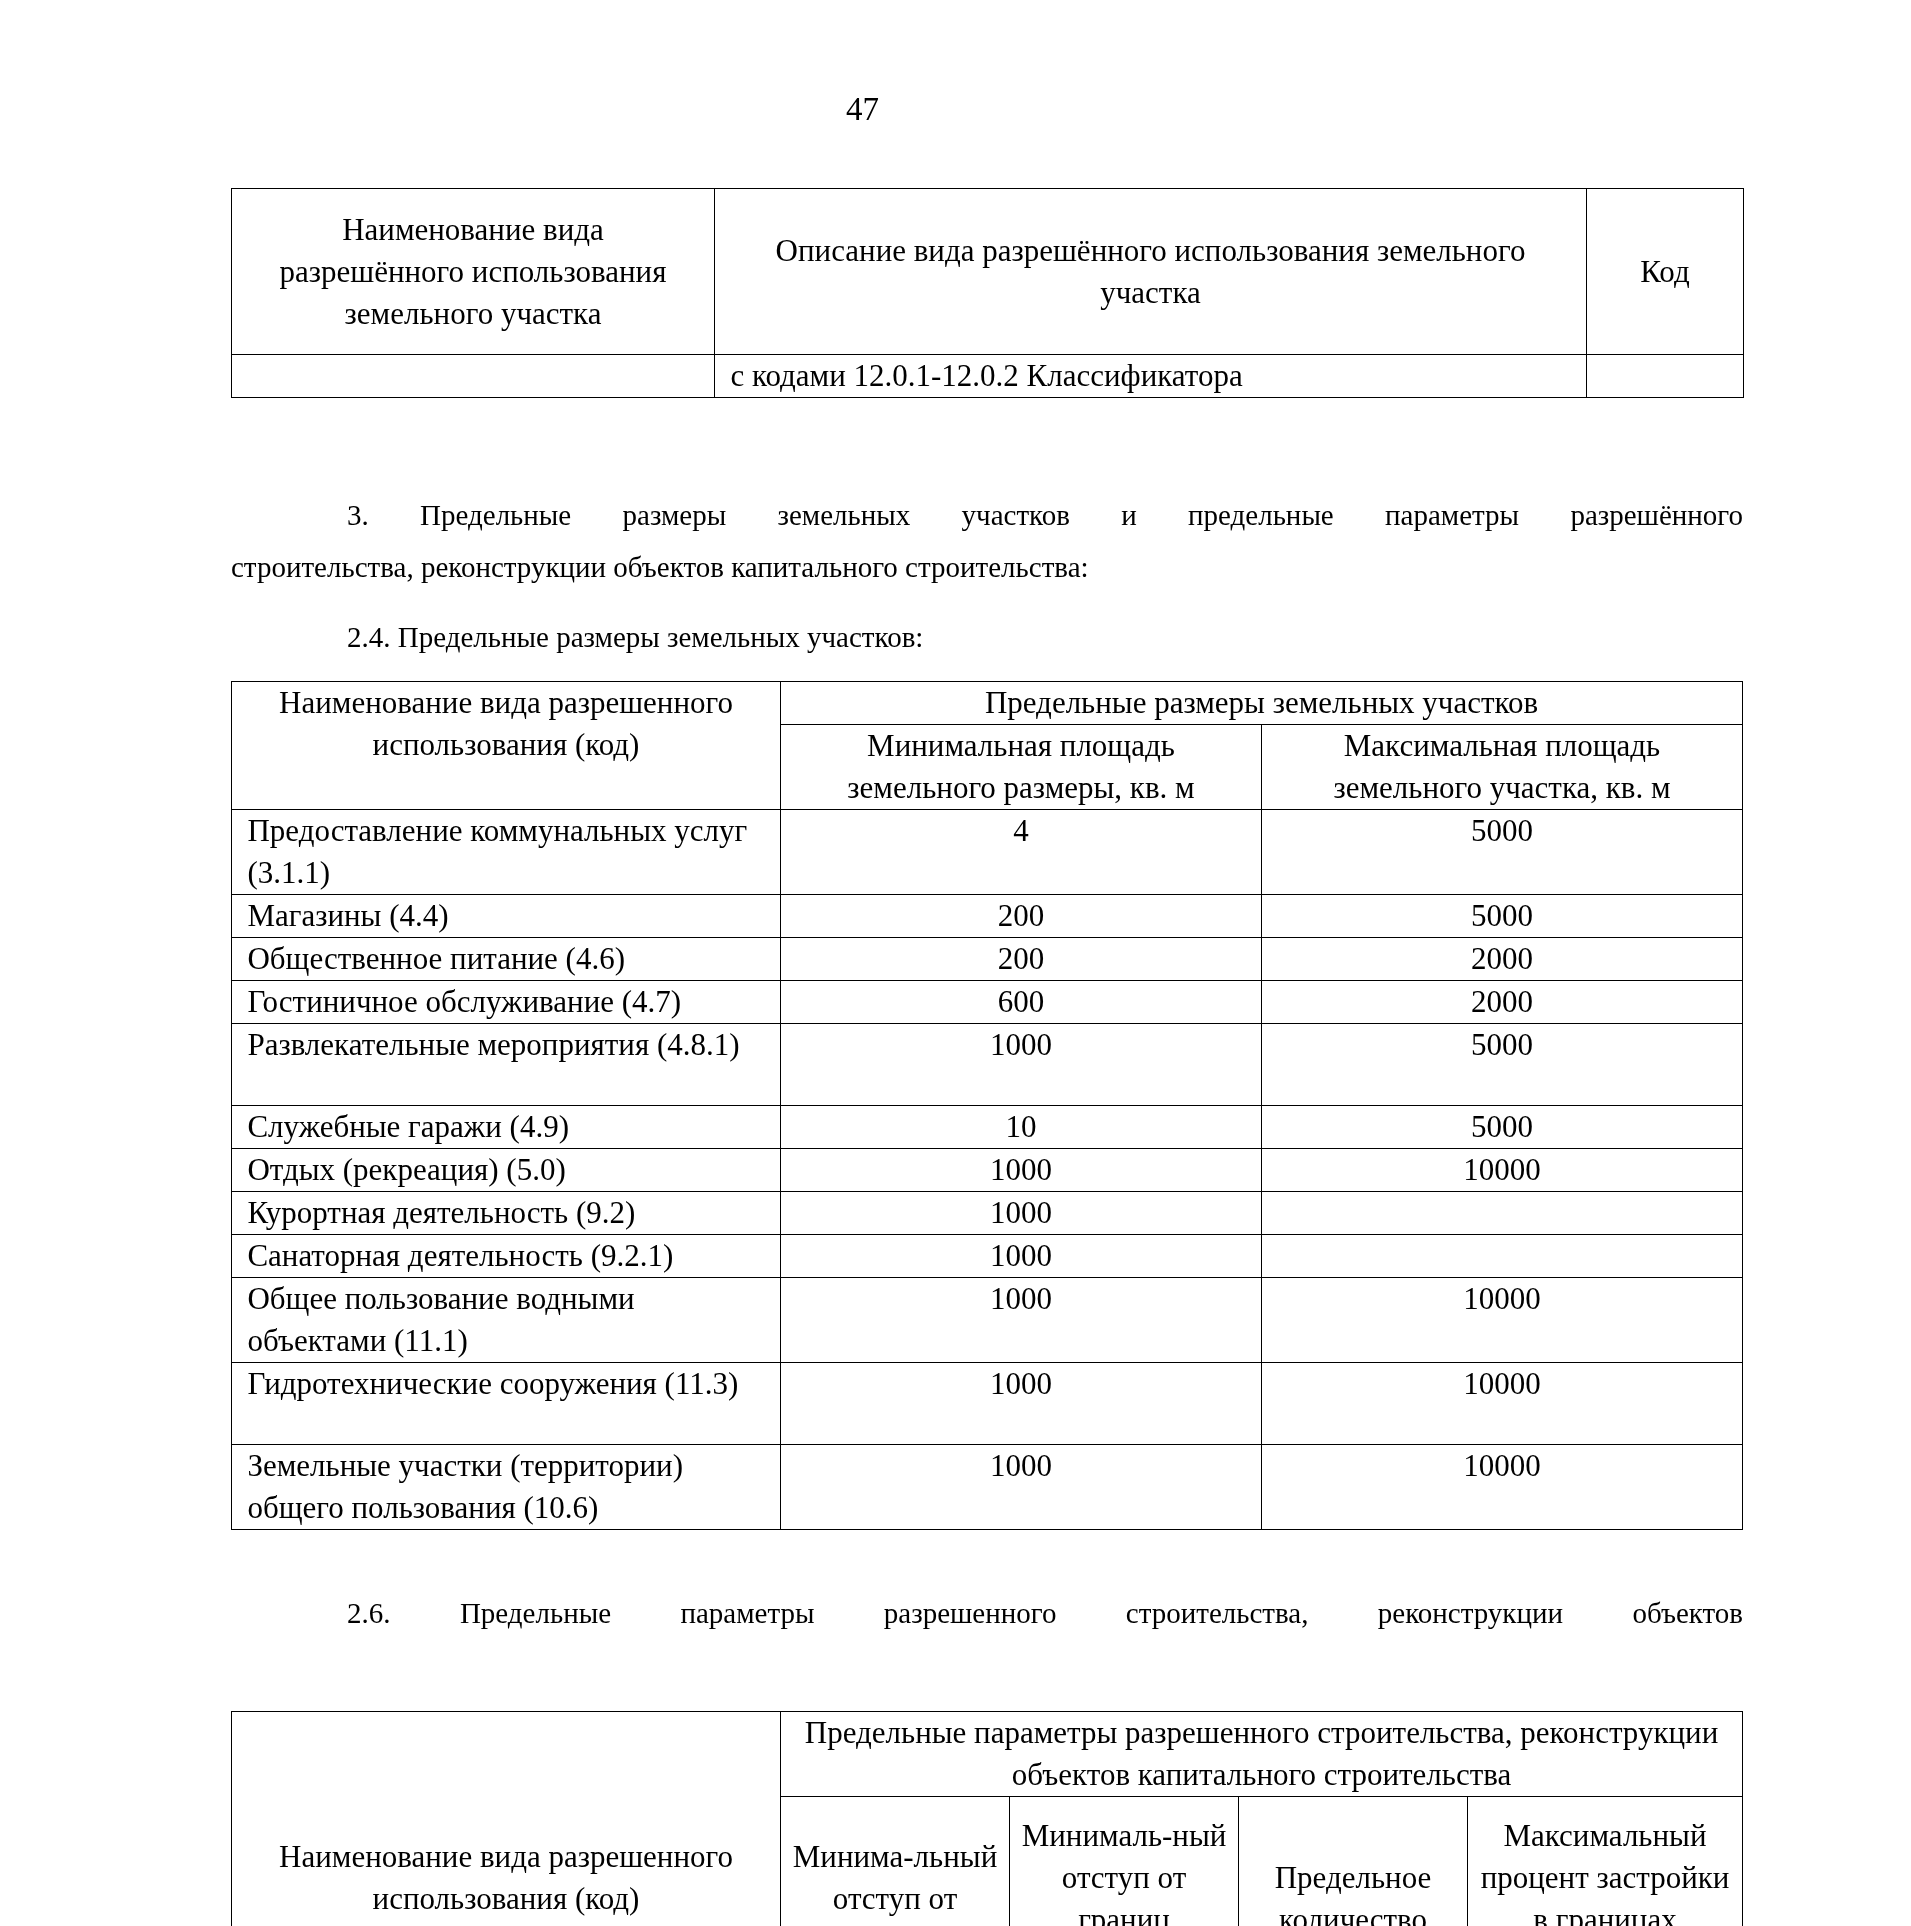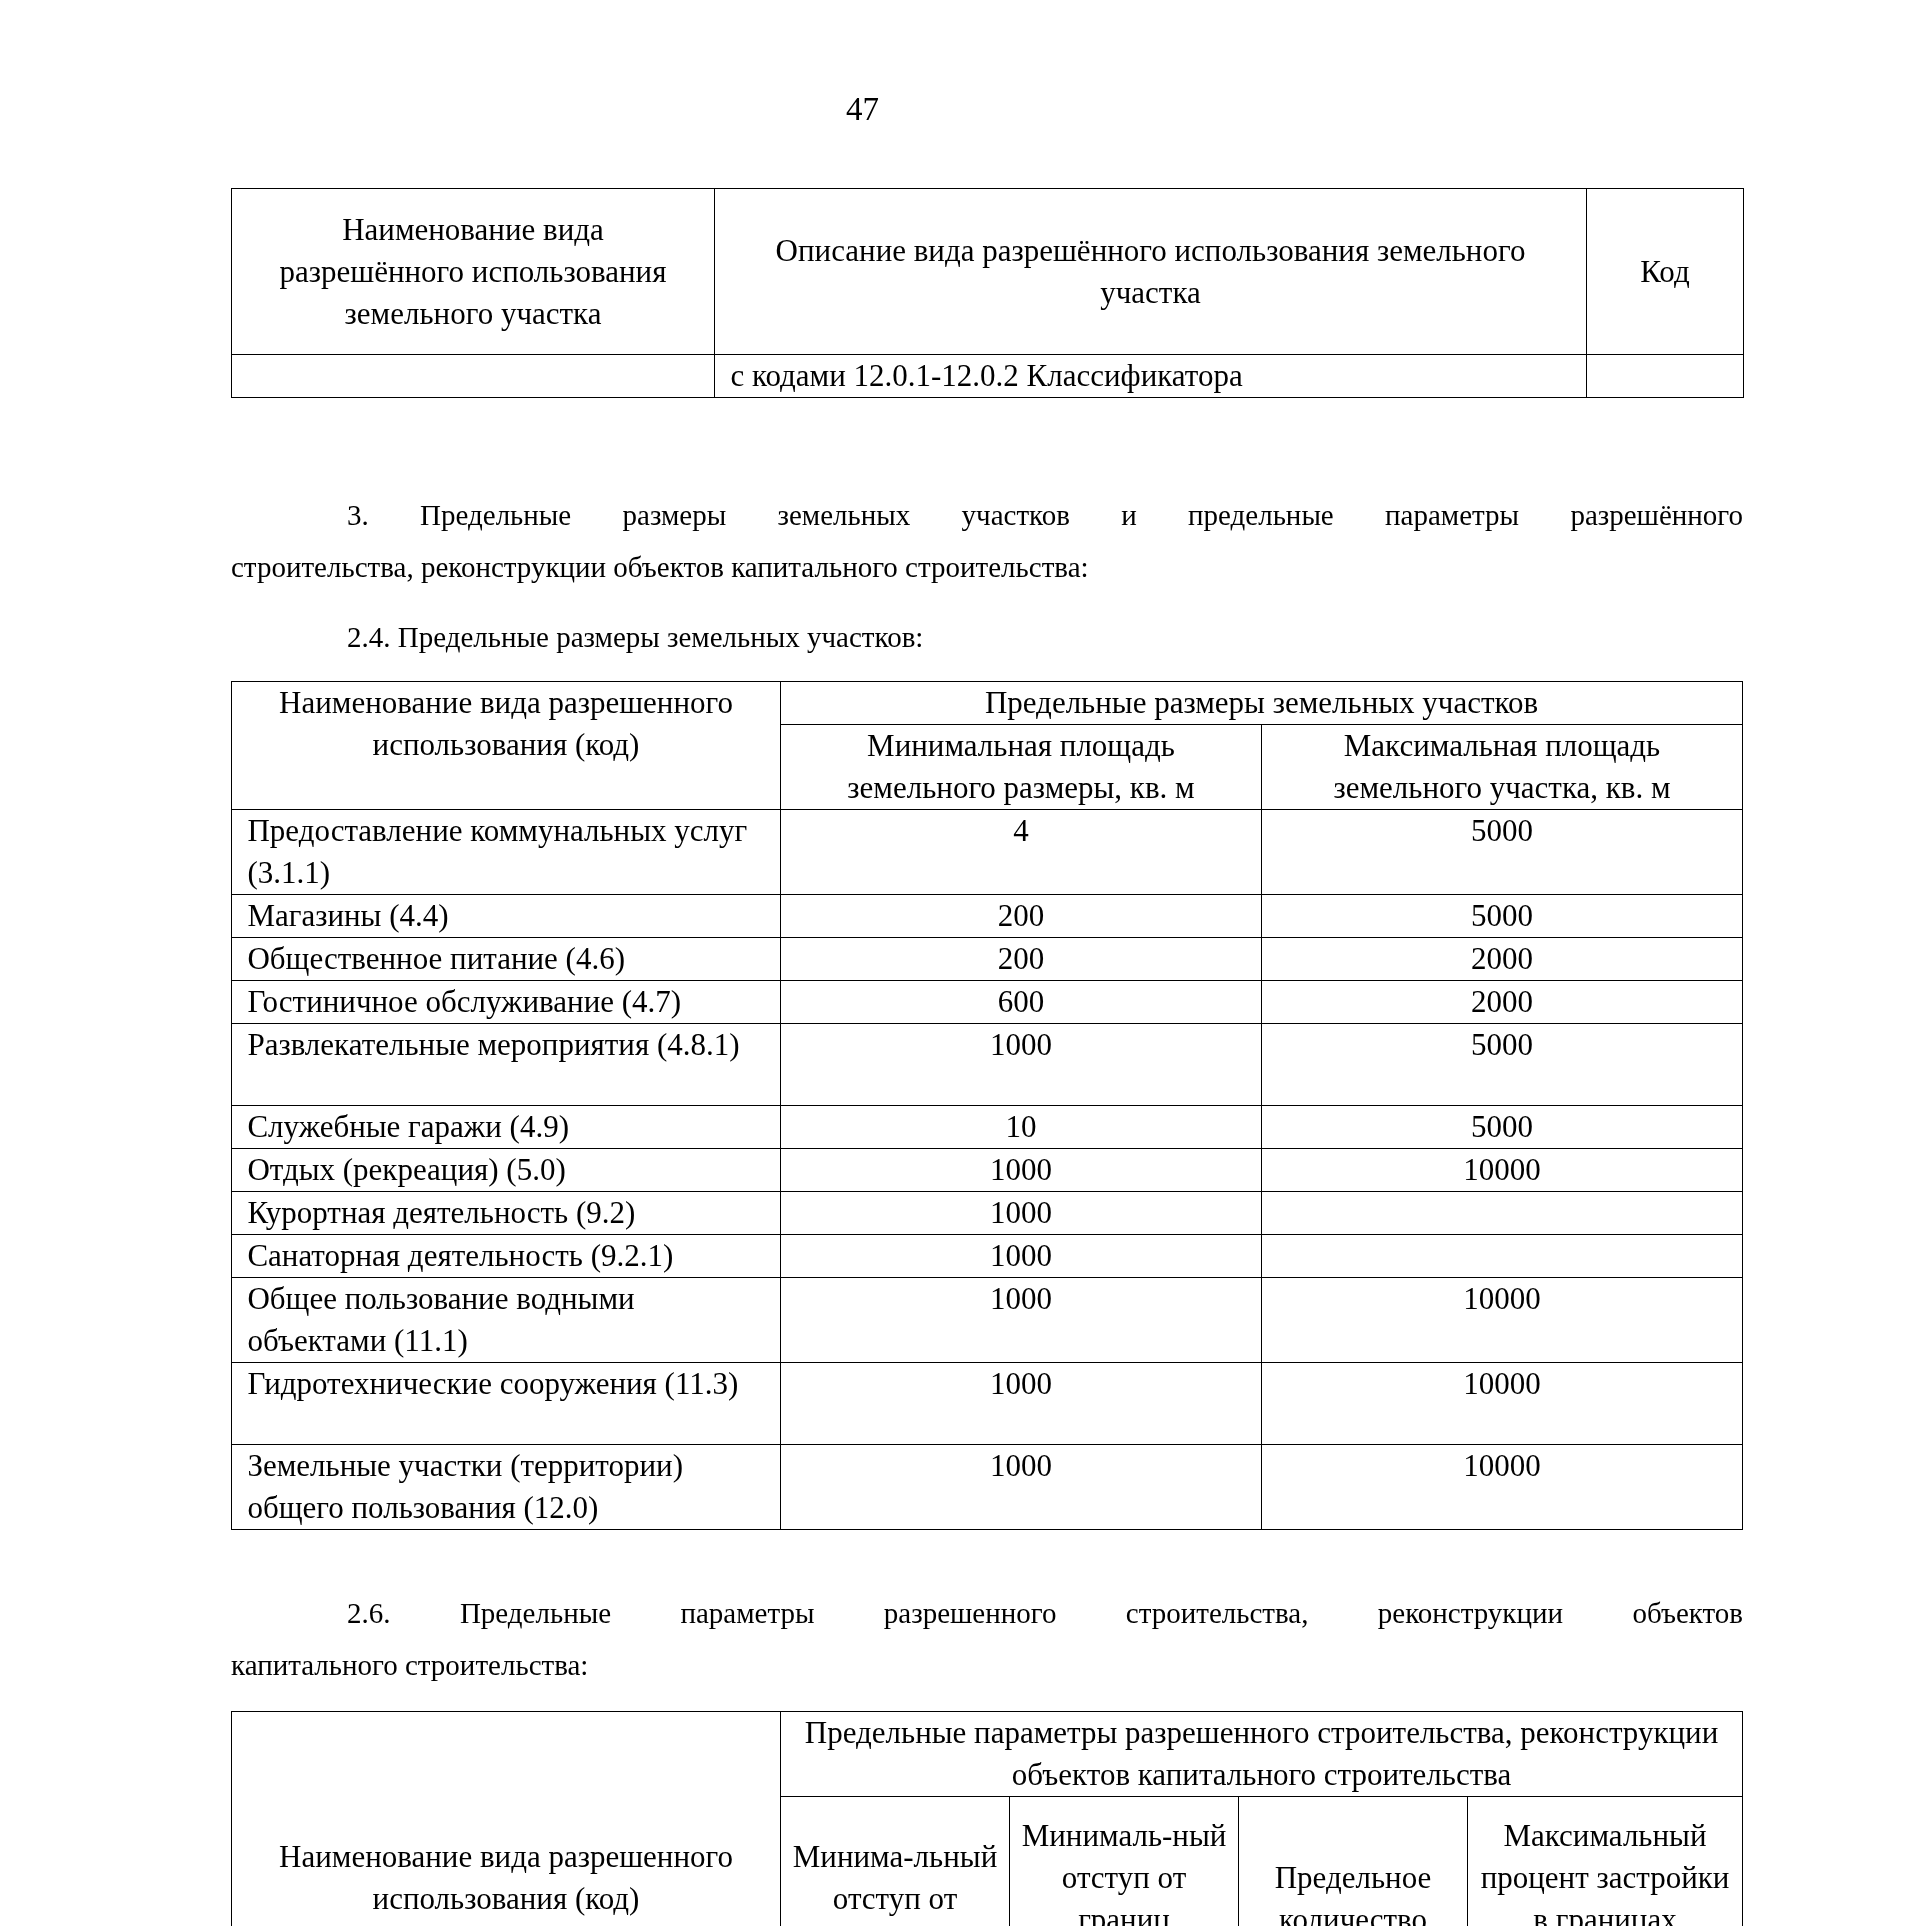--- a/index.html
+++ b/index.html
@@ -116,30 +116,29 @@
     <td class="l">Общее пользование водными объектами (11.1)</td>
     <td class="c">1000</td>
     <td class="c">10000</td>
   </tr>
   <tr style="height:82px;">
     <td class="l">Гидротехнические сооружения (11.3)</td>
     <td class="c">1000</td>
     <td class="c">10000</td>
   </tr>
   <tr style="height:82px;">
-    <td class="l">Земельные участки (территории) общего пользования (12.0)</td>
+    <td class="l">Земельные участки (территории) общего пользования (10.6)</td>
     <td class="c">1000</td>
     <td class="c">10000</td>
   </tr>
 </tbody>
   </table>
 
 <div class="abs para" style="top:1587px;">
   <div class="line just-line indent">2.6. Предельные параметры разрешенного строительства, реконструкции объектов</div>
-  <div class="line">капитального строительства:</div>
 </div>
 
 <table style="left:231px; top:1711px; width:1512px;">
   <colgroup>
     <col style="width:549px">
       <col style="width:229px">
       <col style="width:229px">
       <col style="width:229px">
       <col style="width:275px">
   </colgroup>

